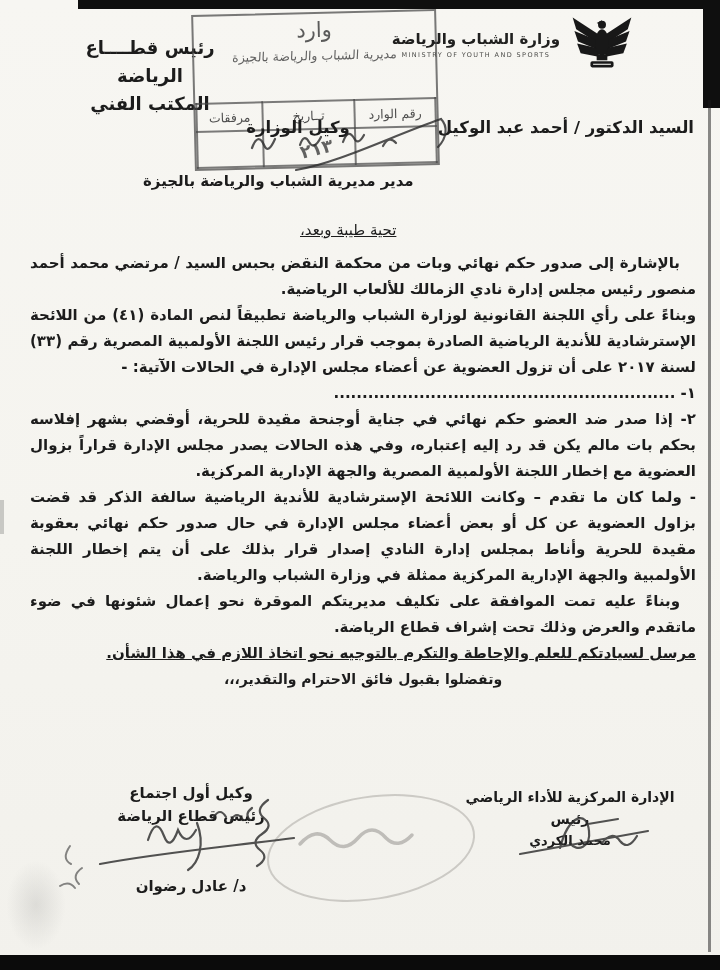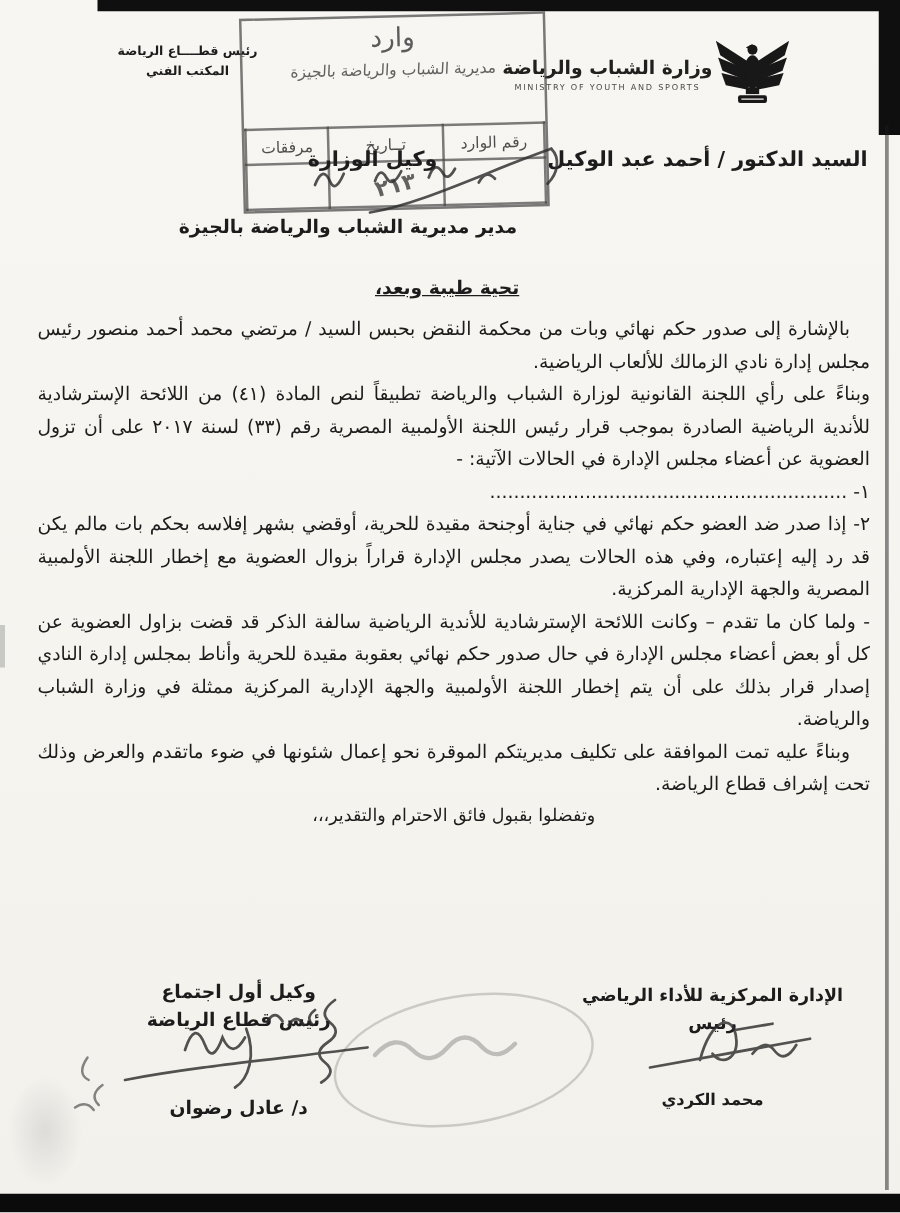--- a/index.html
+++ b/index.html
@@ -9,53 +9,53 @@
     overflow:hidden;font-family:"DejaVu Sans",sans-serif;color:#1c1c1c;direction:rtl;
   }
   
   .bar-top{position:absolute;left:78px;right:0;top:0;height:9px;background:#0f0f0f;}
   .corner-right{position:absolute;right:0;top:0;width:17px;height:108px;background:#0f0f0f;}
   .edge-right{position:absolute;right:9px;top:100px;bottom:18px;width:3px;background:rgba(25,25,25,.5);}
   .bar-bottom{position:absolute;left:0;right:0;bottom:0;height:15px;background:#0b0b0b;}
   .speck-a{position:absolute;left:0;top:500px;width:4px;height:34px;background:rgba(0,0,0,.18);}
   .blob-bl{position:absolute;left:6px;bottom:20px;width:60px;height:90px;background:radial-gradient(ellipse at center,rgba(90,90,90,.14),transparent 70%);}
   
-  .ministry{position:absolute;top:29px;right:86px;display:flex;align-items:center;justify-content:space-between;}
+  .ministry{position:absolute;top:14px;right:86px;display:flex;align-items:center;gap:10px;justify-content:space-between;}
   .ministry .txt{text-align:center;}
   .ministry .ar{font-size:15px;font-weight:700;color:#20201f;}
   .ministry .en{font-size:6.5px;letter-spacing:1.4px;color:#4b4b48;margin-top:3px;}
   
-  .sector{position:absolute;top:34px;right:505px;width:132px;text-align:center;font-weight:700;font-size:10px;line-height:1.55;}
+  .sector{position:absolute;top:34px;right:505px;width:132px;text-align:center;font-weight:700;font-size:18px;line-height:1.55;}
   .sector{right:auto;left:84px;}
   
   .stamp{
     position:absolute;left:193px;top:12px;width:241px;height:152px;
     transform:rotate(-1.4deg);color:#4d4d4d;
     border:2px solid rgba(70,70,70,.72);background:rgba(255,255,255,.0);
   }
   .stamp .t1{font-size:21px;letter-spacing:16px;text-align:center;padding:4px 0 0 0;color:rgba(70,70,70,.88);}
   .stamp .t2{font-size:12.5px;text-align:center;margin-top:6px;color:rgba(70,70,70,.85);transform:skewX(-4deg);}
   .stamp table{position:absolute;left:0;right:0;bottom:0;width:100%;border-collapse:collapse;direction:ltr;}
   .stamp td{border:2px solid rgba(70,70,70,.7);font-size:12.5px;text-align:center;height:24px;color:rgba(60,60,60,.9);}
   .stamp tr.vals td{height:32px;}
   .stamp-num{position:absolute;left:300px;top:138px;font-size:18px;color:rgba(60,60,60,.8);transform:rotate(-14deg);font-weight:700;}
   
   .addr-line{position:absolute;top:118px;right:26px;display:flex;gap:88px;font-size:16.5px;font-weight:700;z-index:5;}
   .addr-pos{position:absolute;top:172px;left:103px;font-size:15px;font-weight:700;z-index:5;margin-left:40px;}
-  .salutation{position:absolute;top:221px;left:300px;font-size:15px;font-weight:700;text-decoration:underline;z-index:5;}
+  .salutation{position:absolute;top:221px;left:300px;font-size:15px;font-weight:400;text-decoration:underline;z-index:5;}
   
-  .letter{position:absolute;top:250px;right:24px;left:30px;font-size:15px;font-weight:400;line-height:26px;text-align:justify;z-index:4;}
+  .letter{position:absolute;top:250px;right:24px;left:30px;font-size:15px;font-weight:700;line-height:26px;text-align:justify;z-index:4;}
   .letter p{margin:0;}
   .letter p.ind{text-indent:16px;}
   .letter p.dots{letter-spacing:1px;}
   .letter p.dispatch{text-decoration:underline;}
   .letter p.closing{text-align:center;font-size:14px;margin-top:0;}
   
   .sig-right{position:absolute;top:786px;right:30px;width:240px;text-align:center;font-weight:700;font-size:14px;line-height:1.6;z-index:5;}
-  .sig-right .name{margin-top:40px;font-size:13px;}
+  .sig-right .name{font-size:13px;}
   .sig-left{position:absolute;top:782px;left:58px;width:266px;text-align:center;font-weight:700;font-size:15px;line-height:1.55;z-index:5;}
   .sig-left .name{margin-top:46px;font-size:15px;}
   
   .oval{position:absolute;left:266px;top:796px;width:206px;height:100px;border:2px solid rgba(120,118,112,.32);border-radius:50%;transform:rotate(-9deg);z-index:3;}
   
   .ink{position:absolute;left:0;top:0;z-index:6;pointer-events:none;}
 </style>
 </head>
 <body>
 
@@ -125,20 +125,21 @@
   <div class="addr-pos">مدير مديرية الشباب والرياضة بالجيزة</div>
   <div class="salutation">تحية طيبة وبعد،</div>
 
   <div class="letter">
     <p class="ind">بالإشارة إلى صدور حكم نهائي وبات من محكمة النقض بحبس السيد / مرتضي محمد أحمد منصور رئيس مجلس إدارة نادي الزمالك للألعاب الرياضية.</p>
     <p>وبناءً على رأي اللجنة القانونية لوزارة الشباب والرياضة تطبيقاً لنص المادة (٤١) من اللائحة الإسترشادية للأندية الرياضية الصادرة بموجب قرار رئيس اللجنة الأولمبية المصرية رقم (٣٣) لسنة ٢٠١٧ على أن تزول العضوية عن أعضاء مجلس الإدارة في الحالات الآتية: -</p>
     <p class="dots">١- ............................................................</p>
     <p>٢- إذا صدر ضد العضو حكم نهائي في جناية أوجنحة مقيدة للحرية، أوقضي بشهر إفلاسه بحكم بات مالم يكن قد رد إليه إعتباره، وفي هذه الحالات يصدر مجلس الإدارة قراراً بزوال العضوية مع إخطار اللجنة الأولمبية المصرية والجهة الإدارية المركزية.</p>
     <p>- ولما كان ما تقدم – وكانت اللائحة الإسترشادية للأندية الرياضية سالفة الذكر قد قضت بزاول العضوية عن كل أو بعض أعضاء مجلس الإدارة في حال صدور حكم نهائي بعقوبة مقيدة للحرية وأناط بمجلس إدارة النادي إصدار قرار بذلك على أن يتم إخطار اللجنة الأولمبية والجهة الإدارية المركزية ممثلة في وزارة الشباب والرياضة.</p>
     <p class="ind">وبناءً عليه تمت الموافقة على تكليف مديريتكم الموقرة نحو إعمال شئونها في ضوء ماتقدم والعرض وذلك تحت إشراف قطاع الرياضة.</p>
+    <p class="dispatch">مرسل لسيادتكم للعلم والإحاطة والتكرم بالتوجيه نحو اتخاذ اللازم في هذا الشأن.</p>
     <p class="closing">وتفضلوا بقبول فائق الاحترام والتقدير،،،</p>
   </div>
 
   <div class="sig-right">
     <div>الإدارة المركزية للأداء الرياضي</div>
     <div>رئيس</div>
     <div class="name">محمد الكردي</div>
   </div>
 
   <div class="sig-left">

